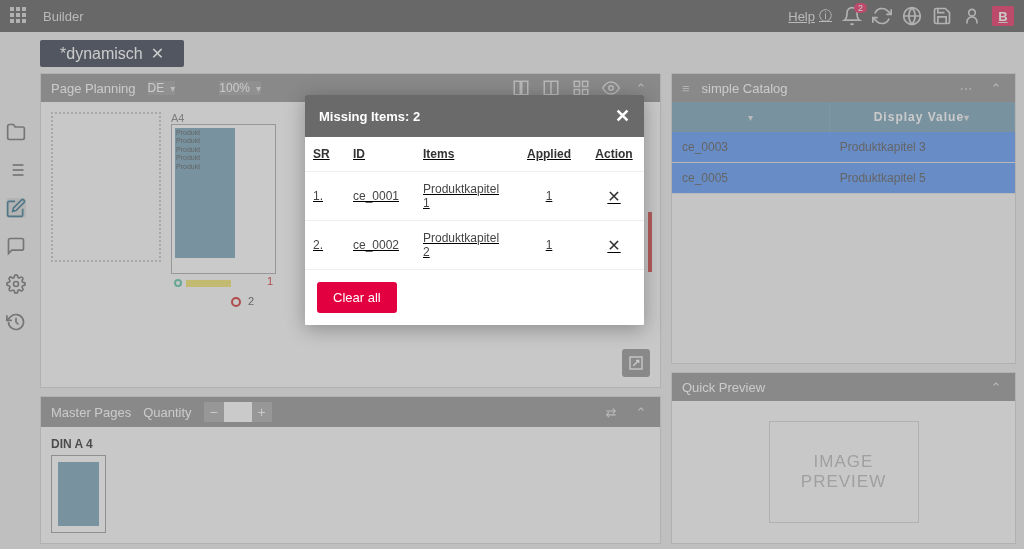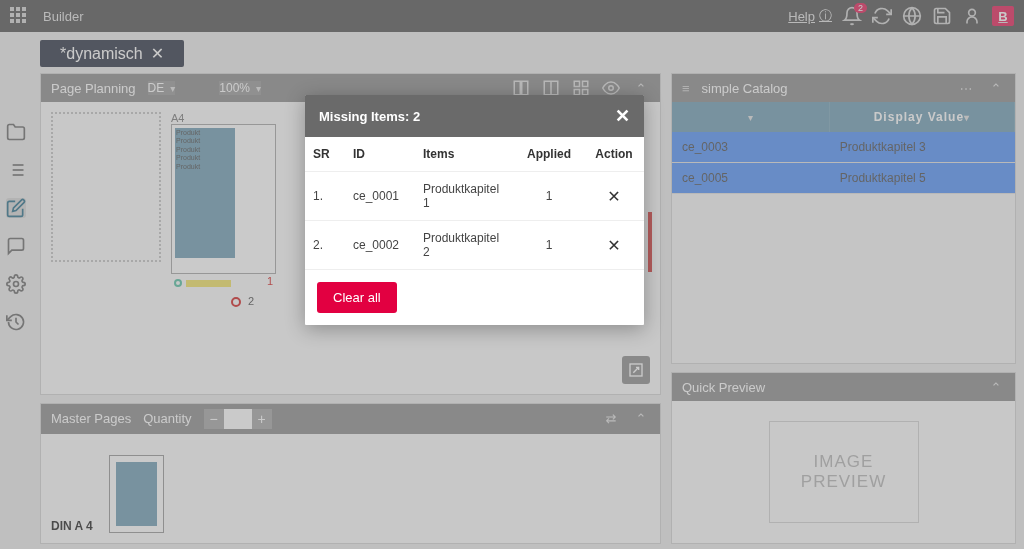--- a/index.html
+++ b/index.html
@@ -51,21 +51,21 @@
 .status-bar { position:absolute; bottom:-14px; left:14px; width:45px; height:7px; background:#f0df4d; }
 .page2-circle { position: absolute; left: 190px; top: 195px; width: 10px; height: 10px; border: 2px solid #c00; border-radius: 50%; }
 .page2-num { position: absolute; left: 207px; top: 193px; font-size: 11px; color: #333; }
 .vline-red { position:absolute; right:8px; top:110px; width:4px; height:60px; background:#d02020; }
 .corner-btn { position:absolute; right:10px; bottom:10px; width:28px; height:28px; background:#7d7d7d; border-radius:3px; display:flex;align-items:center;justify-content:center; color:#fff; }
 
 
 .qty-ctrl { display: flex; align-items: center; gap: 0; }
 .qty-btn { width: 20px; height: 20px; background: #999; color: #fff; border: none; font-size: 14px; cursor: pointer; display:flex;align-items:center;justify-content:center; }
 .qty-val { width: 28px; height: 20px; background: #fff; text-align: center; font-size: 12px; line-height:20px; }
-.master-body { display: flex; flex-direction: row; gap: 16px; align-items: flex-end; }
+.master-body { display: flex; flex-direction: column; gap: 4px; }
 .master-label { font-size: 12px; font-weight: bold; }
 .master-page { width: 55px; height: 78px; border: 1px solid #888; background: #fff; padding: 6px; }
 .master-inner { width: 100%; height: 100%; background: #5a8ea8; }
 
 
 .catalog-head-row { display: flex; background: #5a8ea8; color: #fff; font-size: 12px; }
 .catalog-head-row > div { padding: 8px 10px; border-right: 1px solid #6a9ab0; display:flex; align-items:center; gap:0;justify-content:center; }
 .catalog-head-row .col-id { flex:1; }
 .catalog-head-row .col-dv { flex:1.2; font-weight: bold; letter-spacing: 1px; }
 .catalog-rows .row { display: flex; border-bottom: 1px solid #ddd; font-size: 12px; color: #333; background:#3b82f6; }
@@ -74,21 +74,21 @@
 .catalog-rows .row .col-dv { flex:1.2; }
 
 
 .preview-box { border: 1px solid #ccc; padding: 30px 20px; text-align: center; color: #aaa; font-size: 17px; letter-spacing: 1px; margin:10px auto; width:150px; }
 
 
 .overlay { position: absolute; inset: 0; background: rgba(150,150,150,0.5); }
 .modal { position: absolute; left: 305px; top: 95px; width: 339px; background: #fff; box-shadow: 0 4px 20px rgba(0,0,0,0.3); border-radius: 1px; overflow: hidden; }
 .modal-head { background: #6a6a6a; color: #fff; padding: 10px 14px; font-size: 13px; font-weight: bold; display: flex; justify-content: space-between; align-items: center; }
 .modal-close { cursor: pointer; font-size: 18px; }
-.modal-table { width: 100%; border-collapse: collapse; font-size: 12px; }
+.modal-table { width: 100%; border-collapse: collapse; font-size: 12px; text-decoration: underline; }
 .modal-table th { text-align: left; padding: 10px 8px; font-weight: bold; color: #333; border-bottom: 1px solid #eee; }
 .modal-table td { padding: 10px 8px; border-bottom: 1px solid #eee; color: #444; }
 .modal-table .ac { text-align: center; }
 .row-x { cursor: pointer; font-size: 16px; color: #333; }
 .modal-foot { padding: 12px; }
 .clear-btn { background: #e20041; color: #fff; border: none; padding: 8px 16px; font-size: 13px; border-radius: 3px; cursor: pointer; }
 
 .chev { font-size: 10px; color: #ddd; }
 svg { width: 100%; height: 100%; }
 </style>

